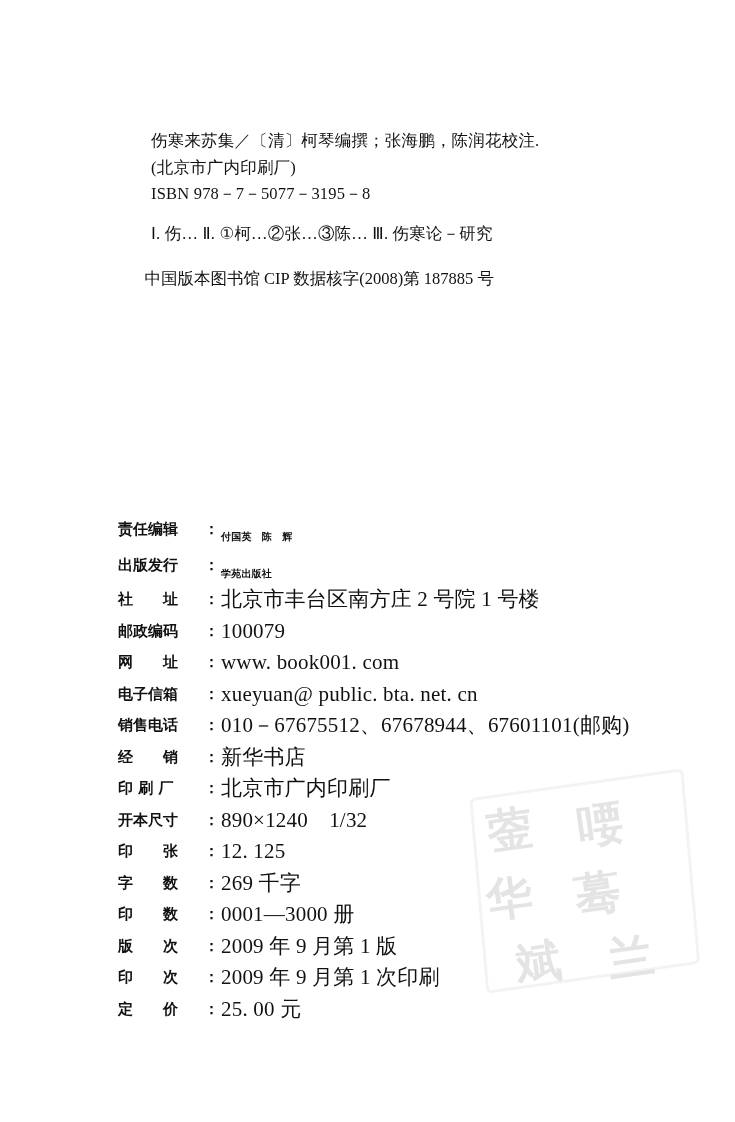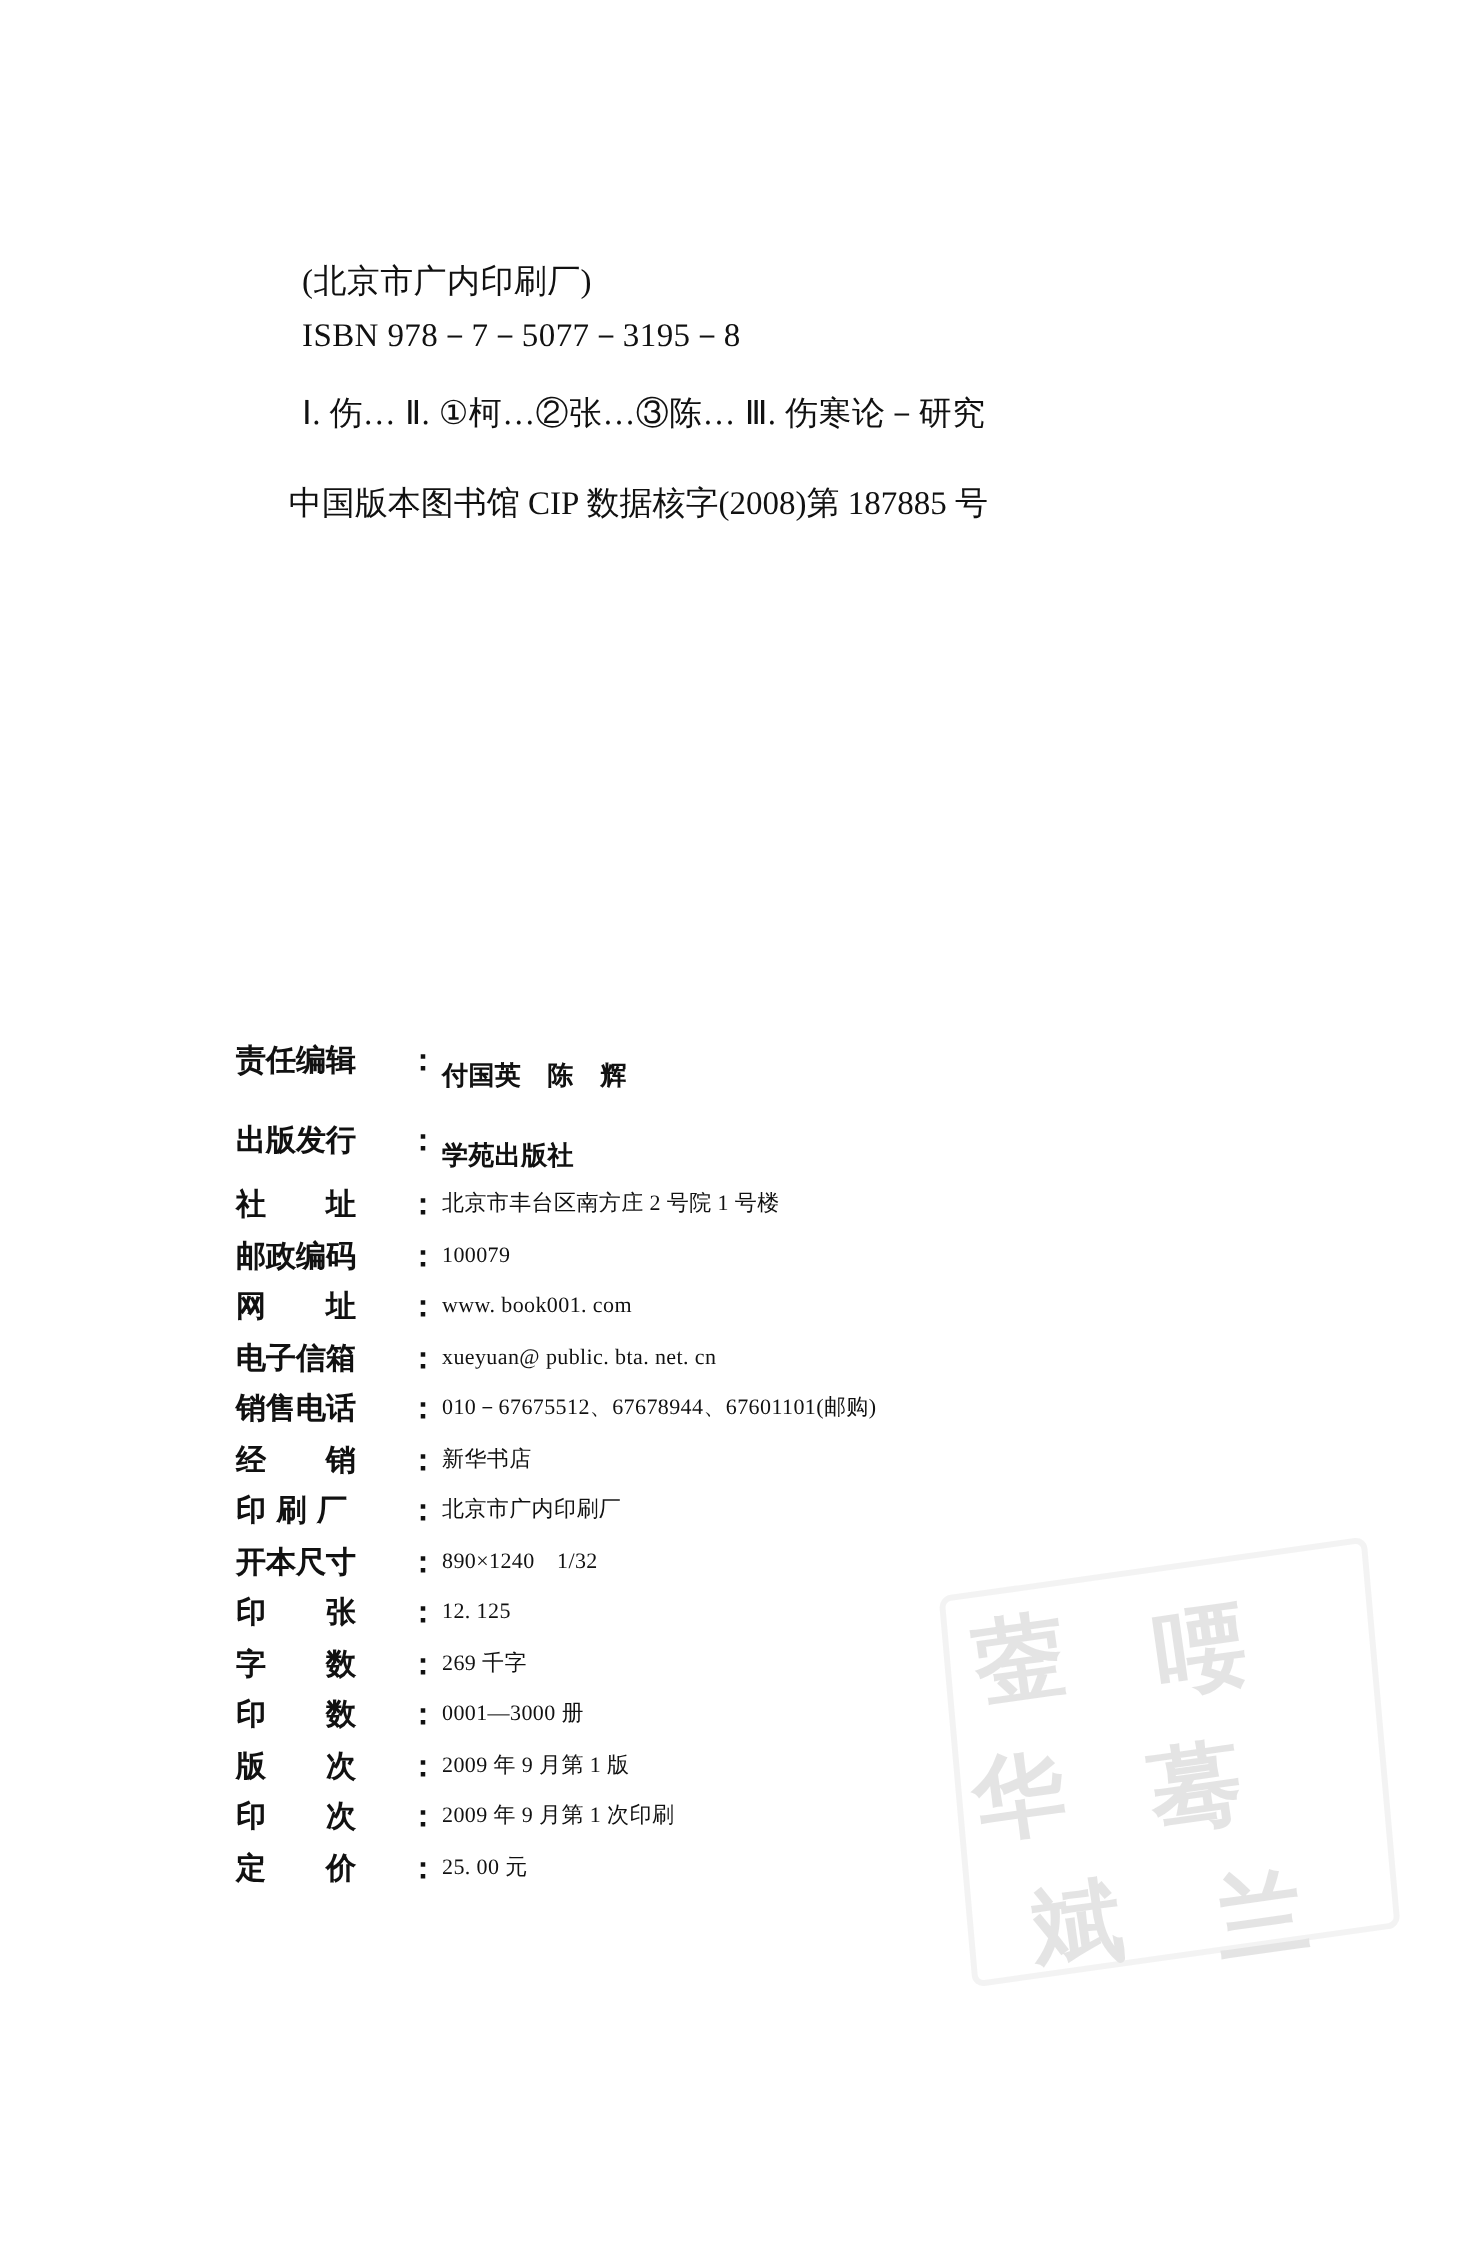--- a/index.html
+++ b/index.html
@@ -102,26 +102,26 @@
     white-space: pre;
   }
   .imprint-sep {
     flex: 0 0 auto;
     font-family: "DejaVu Sans", sans-serif;
     font-weight: bold;
     font-size: 15px;
     padding-right: 2px;
   }
   .imprint-value {
-    font-size: 11px;
+    font-size: 21px;
     letter-spacing: 0.2px;
   }
   .imprint-value.sans {
     font-family: "DejaVu Sans", sans-serif;
-    font-size: 13px;
+    font-size: 10px;
     font-weight: bold;
     margin-top: 16px;
   }
 </style>
 </head>
 <body>
 
 <div class="page">
 
   <div class="watermark">
@@ -129,20 +129,21 @@
     <div class="seal-glyph wm1">蓥</div>
     <div class="seal-glyph wm2">喓</div>
     <div class="seal-glyph wm3">华</div>
     <div class="seal-glyph wm4">蓦</div>
     <div class="seal-glyph wm5">斌</div>
     <div class="seal-glyph wm6">兰</div>
   </div>
 
   <div class="cip-block">
 
+    <div class="cip-line cip-indent">伤寒来苏集／〔清〕柯琴编撰；张海鹏，陈润花校注.</div>
     <div class="cip-line cip-indent">(北京市广内印刷厂)</div>
     <div class="cip-line cip-indent">ISBN 978－7－5077－3195－8</div>
 
     <div class="cip-gap"></div>
 
     <div class="cip-line cip-indent">Ⅰ. 伤…  Ⅱ. ①柯…②张…③陈…  Ⅲ. 伤寒论－研究</div>
 
     <div class="cip-center">中国版本图书馆 CIP 数据核字(2008)第 187885 号</div>
   </div>
 

